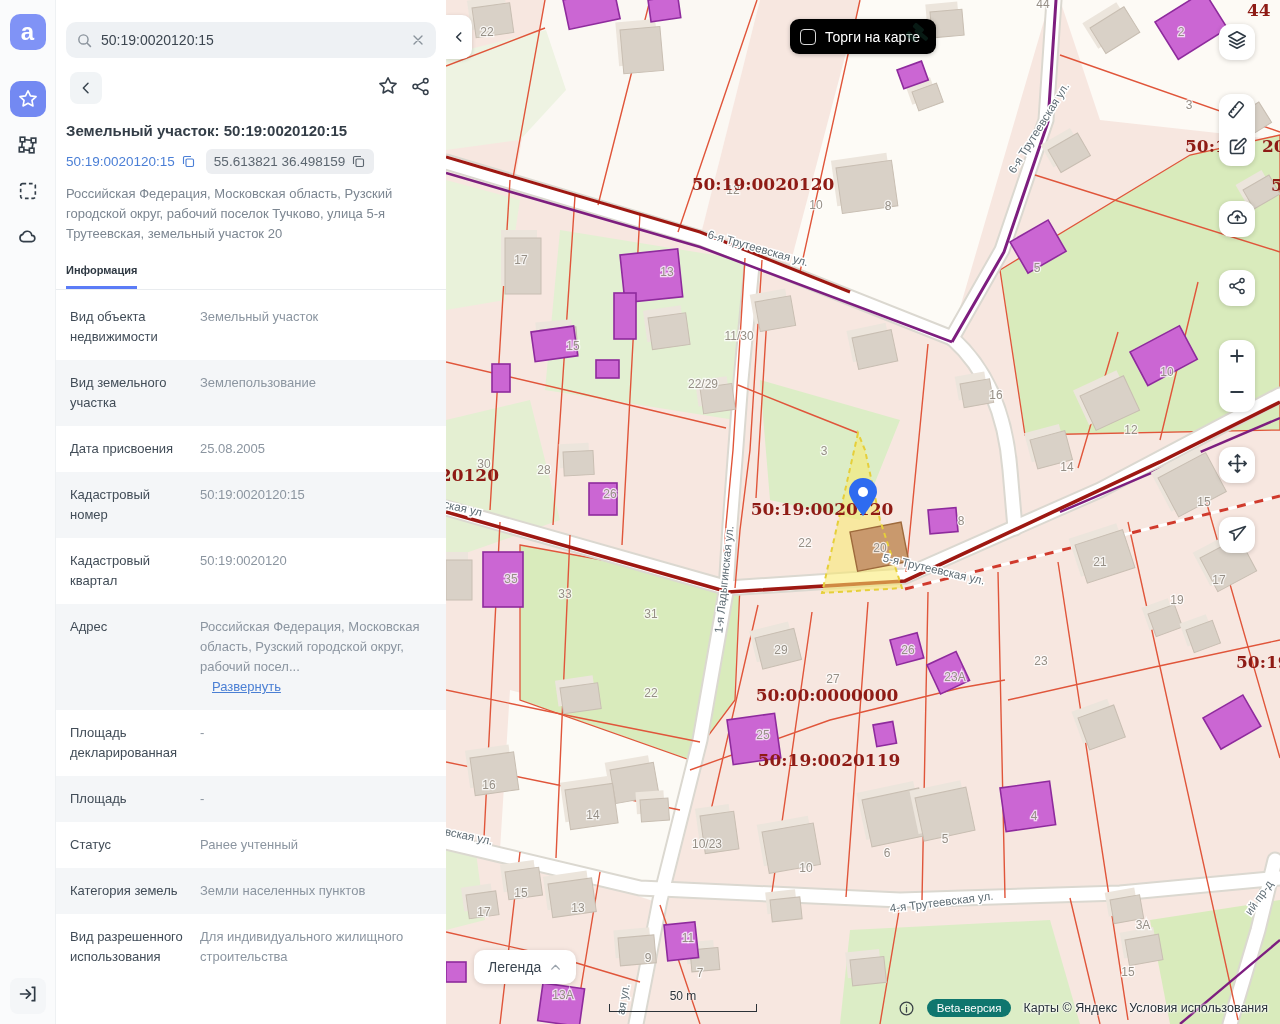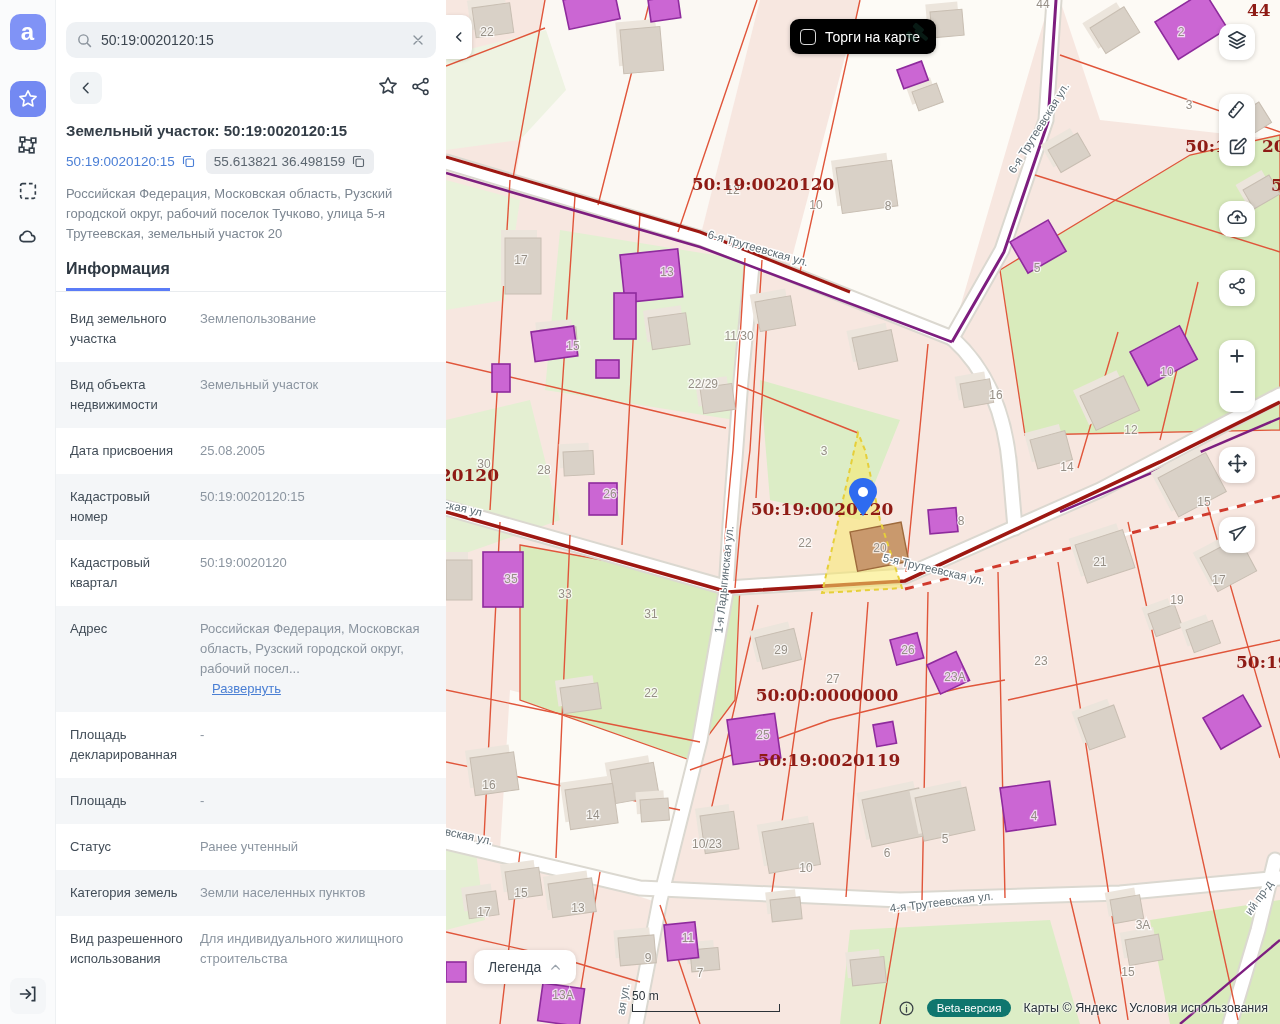--- a/index.html
+++ b/index.html
@@ -36,21 +36,21 @@
   .hdr-ic { width:32px; height:32px; display:flex; align-items:center; justify-content:center;
     color:#353f4a; cursor:pointer; }
   .title { margin:18px 14px 0 10px; font-size:15px; font-weight:bold; color:#333d47; }
   .chips { display:flex; align-items:center; margin:10px 10px 0 10px; gap:10px; }
   .chip-link { display:flex; align-items:center; gap:6px; color:#4b7fd6; font-size:13.5px; cursor:pointer;}
   .chip-gray { display:flex; align-items:center; gap:6px; background:#eceef1; border-radius:6px;
     padding:5px 8px; font-size:13.5px; color:#5c6670; }
   .copy-ic { display:flex; cursor:pointer; }
   .addr { margin:10px 14px 0 10px; font-size:13px; line-height:20px; color:#7c8691; }
   .tabs { margin:16px 0 0 0; padding:0 10px; border-bottom:1px solid #e9ecef; }
-  .tab { display:inline-block; padding:0 0 10px 0; font-size:16px; font-weight:bold;
+  .tab { display:inline-block; padding:0 0 10px 0; font-size:11px; font-weight:bold;
     color:#2f3943; border-bottom:3px solid #5b7cf7; cursor:pointer; }
   .itable { margin-top:4px; }
   .irow { display:flex; padding:13px 14px 13px 14px; font-size:13px; line-height:20px; }
   .irow:nth-child(even) { background:#f4f6f8; }
   .irow .lbl { width:130px; flex-shrink:0; color:#414c57; padding-right:10px; }
   .irow .val { flex:1; color:#8b95a0; }
   .irow .val a { color:#4a7fd4; text-decoration:underline; cursor:pointer;margin-left:12px; }
 
   
   .map { position:relative; width:834px; height:1024px; overflow:hidden; background:#f7e7e0; }
@@ -64,22 +64,22 @@
   .trades .cb { width:16px; height:16px; border:1.5px solid rgba(255,255,255,.85); border-radius:4px; }
   .trades .gavel { position:absolute; right:2px; top:2px; opacity:.35; }
   .mctl { position:absolute; right:25px; display:flex; flex-direction:column; background:#fff;
     border-radius:12px; box-shadow:0 1px 5px rgba(0,0,0,.18); z-index:6; }
   .mctl .mbtn { width:36px; height:36px; display:flex; align-items:center; justify-content:center;
     color:#2f3a45; cursor:pointer; }
   .legend-btn { position:absolute; left:28px; bottom:40px; background:#fff; border-radius:10px;
     box-shadow:0 1px 5px rgba(0,0,0,.15); padding:9px 14px; font-size:14px; color:#3a4550;
     display:flex; align-items:center; gap:8px; cursor:pointer; z-index:6;}
   .legend-btn .chev { color:#9aa3ac; display:flex; }
-  .scalebar { position:absolute; left:186px; bottom:12px; width:148px; z-index:6; color:#2b3238;
-    font-size:12px; text-align:left; text-shadow:0 0 2px #fff,0 0 2px #fff; }
+  .scalebar { position:absolute; left:163px; bottom:12px; width:148px; z-index:6; color:#2b3238;
+    font-size:12px; text-align:center; text-shadow:0 0 2px #fff,0 0 2px #fff; }
   .scalebar .bar { height:8px; border-left:1.5px solid #2b3238; border-right:1.5px solid #2b3238;
     border-bottom:1.5px solid #2b3238; margin-top:1px;}
   .attrib { position:absolute; right:12px; bottom:7px; display:flex; align-items:center; gap:12px;
     z-index:6; font-size:12.5px; color:#28313a; }
   .attrib .halo { text-shadow:0 0 3px #fff,0 0 3px #fff,0 0 3px #fff; cursor:pointer;}
   .beta { background:#0f766e; color:#fff; font-size:11.5px; border-radius:10px; padding:3px 10px;
     cursor:pointer; }
   .info-ic { color:#3a4247; display:flex; cursor:pointer; }
 </style>
 </head>
@@ -198,27 +198,27 @@
     </div>
 
     <div class="addr">Российская Федерация, Московская область, Рузский городской округ, рабочий поселок Тучково, улица 5-я Трутеевская, земельный участок 20</div>
 
     <div class="tabs">
       <span class="tab">Информация</span>
     </div>
 
     <div class="itable" id="info-table">
       <div class="irow">
+        <div class="lbl">Вид объекта недвижимости</div>
+        <div class="val">Земельный участок</div>
+      </div>
+
+      <div class="irow">
         <div class="lbl">Вид земельного участка</div>
         <div class="val">Землепользование</div>
-      </div>
-
-      <div class="irow">
-        <div class="lbl">Вид объекта недвижимости</div>
-        <div class="val">Земельный участок</div>
       </div>
 
       <div class="irow">
         <div class="lbl">Дата присвоения</div>
         <div class="val">25.08.2005</div>
       </div>
 
       <div class="irow">
         <div class="lbl">Кадастровый номер</div>
         <div class="val">50:19:0020120:15</div>

